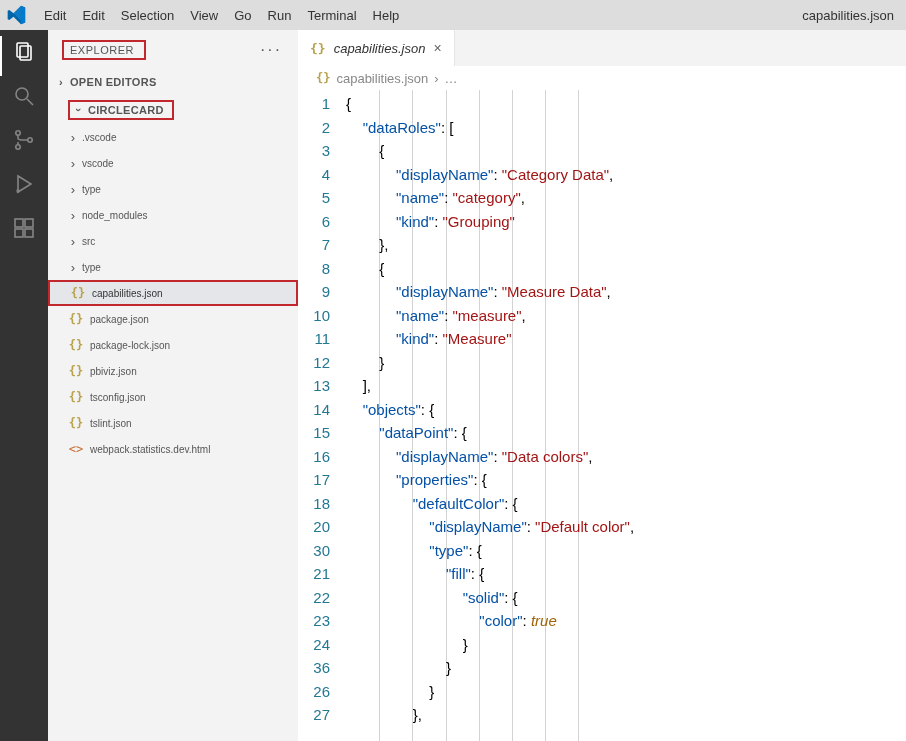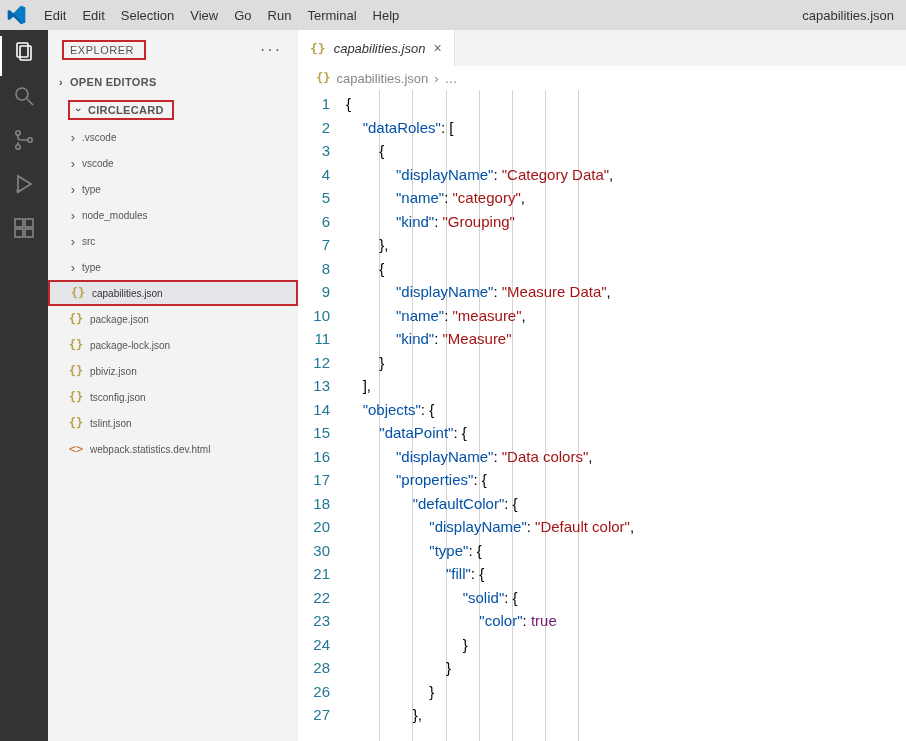--- a/index.html
+++ b/index.html
@@ -53,21 +53,21 @@
   .breadcrumb { height: 24px; display: flex; align-items: center; padding-left: 18px; font-size: 13px; color: #888; gap: 6px; }
   .breadcrumb .bcicon { font-family: monospace; font-size: 12px; color:#b8a24b; font-weight:bold;}
   .code { flex: 1; display: flex; font-family: Consolas, "Courier New", monospace; font-size: 15px; line-height: 23.5px; overflow: hidden; }
   .gutter { width: 48px; text-align: right; color: #237893; padding-right: 16px; padding-top: 2px; user-select:none;}
   .gutter div { height: 23.5px; }
   .codelines { flex: 1; padding-top: 2px; white-space: pre; position: relative; }
   .codelines .line { height: 23.5px; position: relative; }
   .tok-key   { color: #0451a5; }
   .tok-str   { color: #a31515; }
   .tok-punc  { color: #000; }
-  .tok-bool  { color: #701a75; }
+  .tok-bool  { color: #a16207; font-style: italic; }
   .guide { position: absolute; top: 0; bottom: 0; width: 1px; background: #d3d3d3; }
 </style>
 </head>
 <body>
 
 <div class="menubar">
   <svg class="vsicon" viewBox="0 0 24 24">
       <path fill="#0065A9" d="M23 3l-5-2-9 9-5-4-2 1v10l2 1 5-4 9 9 5-2V3z"></path>
       <path fill="#007ACC" d="M23 3l-5-2v22l5-2V3z"></path>
       <path fill="#1F9CF0" d="M18 1l-9 9 9 9V1z" opacity=".4"></path>
@@ -234,20 +234,20 @@
           <div>15</div>
           <div>16</div>
           <div>17</div>
           <div>18</div>
           <div>20</div>
           <div>30</div>
           <div>21</div>
           <div>22</div>
           <div>23</div>
           <div>24</div>
-          <div>28</div>
+          <div>36</div>
           <div>26</div>
           <div>27</div>
         </div>
       <div class="codelines" id="codelines"><div class="guide" style="left: 33.2px;"></div><div class="guide" style="left: 66.4px;"></div><div class="guide" style="left: 99.6px;"></div><div class="guide" style="left: 132.8px;"></div><div class="guide" style="left: 166px;"></div><div class="guide" style="left: 199.2px;"></div><div class="guide" style="left: 232.4px;"></div><div class="line"><span class="tok-punc">{</span></div><div class="line">    <span class="tok-key">"dataRoles"</span><span class="tok-punc">: [</span></div><div class="line">        <span class="tok-punc">{</span></div><div class="line">            <span class="tok-key">"displayName"</span><span class="tok-punc">: </span><span class="tok-str">"Category Data"</span><span class="tok-punc">,</span></div><div class="line">            <span class="tok-key">"name"</span><span class="tok-punc">: </span><span class="tok-str">"category"</span><span class="tok-punc">,</span></div><div class="line">            <span class="tok-key">"kind"</span><span class="tok-punc">: </span><span class="tok-str">"Grouping"</span></div><div class="line">        <span class="tok-punc">},</span></div><div class="line">        <span class="tok-punc">{</span></div><div class="line">            <span class="tok-key">"displayName"</span><span class="tok-punc">: </span><span class="tok-str">"Measure Data"</span><span class="tok-punc">,</span></div><div class="line">            <span class="tok-key">"name"</span><span class="tok-punc">: </span><span class="tok-str">"measure"</span><span class="tok-punc">,</span></div><div class="line">            <span class="tok-key">"kind"</span><span class="tok-punc">: </span><span class="tok-str">"Measure"</span></div><div class="line">        <span class="tok-punc">}</span></div><div class="line">    <span class="tok-punc">],</span></div><div class="line">    <span class="tok-key">"objects"</span><span class="tok-punc">: {</span></div><div class="line">        <span class="tok-key">"dataPoint"</span><span class="tok-punc">: {</span></div><div class="line">            <span class="tok-key">"displayName"</span><span class="tok-punc">: </span><span class="tok-str">"Data colors"</span><span class="tok-punc">,</span></div><div class="line">            <span class="tok-key">"properties"</span><span class="tok-punc">: {</span></div><div class="line">                <span class="tok-key">"defaultColor"</span><span class="tok-punc">: {</span></div><div class="line">                    <span class="tok-key">"displayName"</span><span class="tok-punc">: </span><span class="tok-str">"Default color"</span><span class="tok-punc">,</span></div><div class="line">                    <span class="tok-key">"type"</span><span class="tok-punc">: {</span></div><div class="line">                        <span class="tok-key">"fill"</span><span class="tok-punc">: {</span></div><div class="line">                            <span class="tok-key">"solid"</span><span class="tok-punc">: {</span></div><div class="line">                                <span class="tok-key">"color"</span><span class="tok-punc">: </span><span class="tok-bool">true</span></div><div class="line">                            <span class="tok-punc">}</span></div><div class="line">                        <span class="tok-punc">}</span></div><div class="line">                    <span class="tok-punc">}</span></div><div class="line">                <span class="tok-punc">},</span></div></div>
     </div>
   </div>
 </div>
 
 </body></html>

